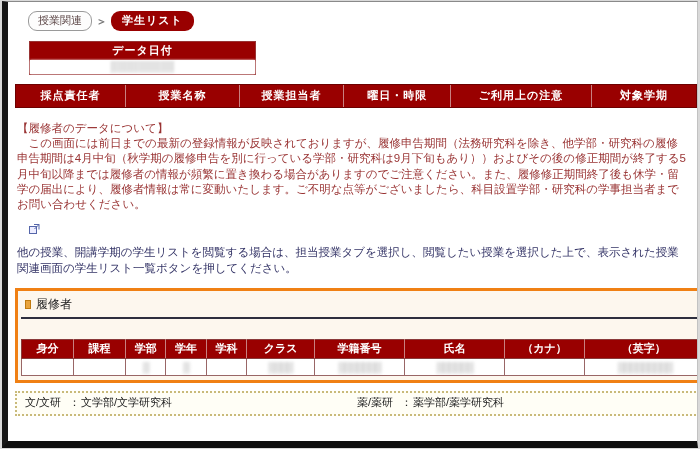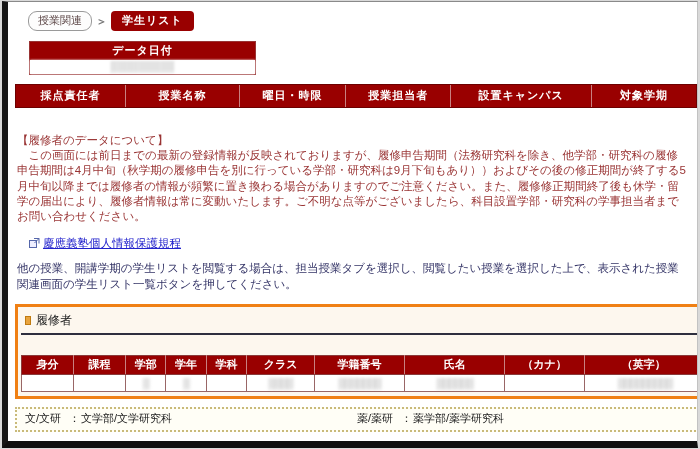--- a/index.html
+++ b/index.html
@@ -20,21 +20,21 @@
     overflow:hidden;
   }
   
   .crumbs { display:flex; align-items:center; margin:2px 0 0 13px; }
   .crumb-parent {
     border:1px solid #9a9a9a; border-radius:9px; background:#fdfdfd;
     font-size:11px; color:#5a4444; padding:1px 9px 2px; cursor:pointer;
   }
   .crumb-sep { color:#777; font-size:11px; margin:0 4px; font-weight:bold; }
   .crumb-current {
-    background:#990000; border-radius:4px; color:#fff; font-weight:bold;
+    background:#990000; border-radius:9px; color:#fff; font-weight:bold;
     font-size:11px; padding:2px 11px 3px; letter-spacing:1px;
   }
   
   .date-table {
     width:227px; margin:10px 0 0 14px; border:1px solid #993333;
   }
   .date-head {
     background:#990000; color:#fff; font-weight:bold; font-size:11px;
     text-align:center; padding:1px 0 2px; letter-spacing:1px;
   }
@@ -46,21 +46,21 @@
   .course-strip {
     display:flex; margin:9px 0 0 0; width:682px;
     background:#990000; border:1px solid #6d0000;
   }
   .course-col {
     color:#fff; font-weight:bold; font-size:11px; text-align:center;
     padding:3px 0 4px; border-right:1px solid #c88080; letter-spacing:1px;
   }
   .course-col:last-child { border-right:none; }
   
-  .note-red  { color:#993333; font-size:11.5px; line-height:1.32; margin:25px 2px 0 2px; }
+  .note-red  { color:#993333; font-size:11.5px; line-height:1.32; margin:13px 2px 0 2px; }
   .note-red .t { display:block; }
   .note-navy { color:#333366; font-size:11.5px; line-height:1.35; margin:10px 2px 0 2px; }
   .plink-row { display:flex; align-items:center; margin:12px 0 0 14px; }
   .plink { color:#2222cc; font-size:11.5px; text-decoration:underline; cursor:pointer; }
   .ext-ico { display:inline-block; margin-right:3px; line-height:0; }
   
   .roster-box {
     margin-top:12px; width:700px; border:3px solid #f08014;
     background:#fdf7ee; padding:3px 3px 4px;
   }
@@ -107,40 +107,39 @@
   </div>
 
   <div class="date-table">
     <div class="date-head">データ日付</div>
     <div class="date-val">▒▒▒▒▒▒▒▒▒</div>
   </div>
 
   <div class="course-strip" id="course-strip">
       <div class="course-col" style="width: 16.2%;">採点責任者</div>
       <div class="course-col" style="width: 16.7%;">授業名称</div>
+      <div class="course-col" style="width: 15.4%;">授業担当者</div>
       <div class="course-col" style="width: 15.7%;">曜日・時限</div>
-      <div class="course-col" style="width: 15.4%;">授業担当者</div>
-      <div class="course-col" style="width: 20.7%;">設置キャンパス</div>
+      <div class="course-col" style="width: 20.7%;">ご利用上の注意</div>
       <div class="course-col" style="width: 15.3%; text-align: center;">対象学期</div>
     </div>
 
   <div class="note-red">
     <span class="t">【履修者のデータについて】</span>
     <span>　この画面には前日までの最新の登録情報が反映されておりますが、履修申告期間（法務研究科を除き、他学部・研究科の履修申告期間は4月中旬（秋学期の履修申告を別に行っている学部・研究科は9月下旬もあり））およびその後の修正期間が終了する5月中旬以降までは履修者の情報が頻繁に置き換わる場合がありますのでご注意ください。また、履修修正期間終了後も休学・留学の届出により、履修者情報は常に変動いたします。ご不明な点等がございましたら、科目設置学部・研究科の学事担当者までお問い合わせください。</span>
   </div>
 
 
   <div class="plink-row">
     <span class="ext-ico">
       <svg width="11" height="11" viewBox="0 0 11 11">
         <rect x="0.5" y="2.5" width="7" height="7" fill="#eef" stroke="#5566aa"></rect>
         <path d="M5 0.5 h5 v5 M10 0.5 L5.5 5" stroke="#5566aa" fill="none"></path>
       </svg>
     </span>
-    <span class="plink">慶應義塾個人情報保護規程</span>
   </div>
 
   <div class="note-navy">他の授業、開講学期の学生リストを閲覧する場合は、担当授業タブを選択し、閲覧したい授業を選択した上で、表示された授業関連画面の学生リスト一覧ボタンを押してください。</div>
 
   <div class="roster-box">
     <div class="roster-label-row">
       <span class="bullet"></span>
       <span class="roster-label">履修者</span>
     </div>
     <div class="roster-rule"></div>

